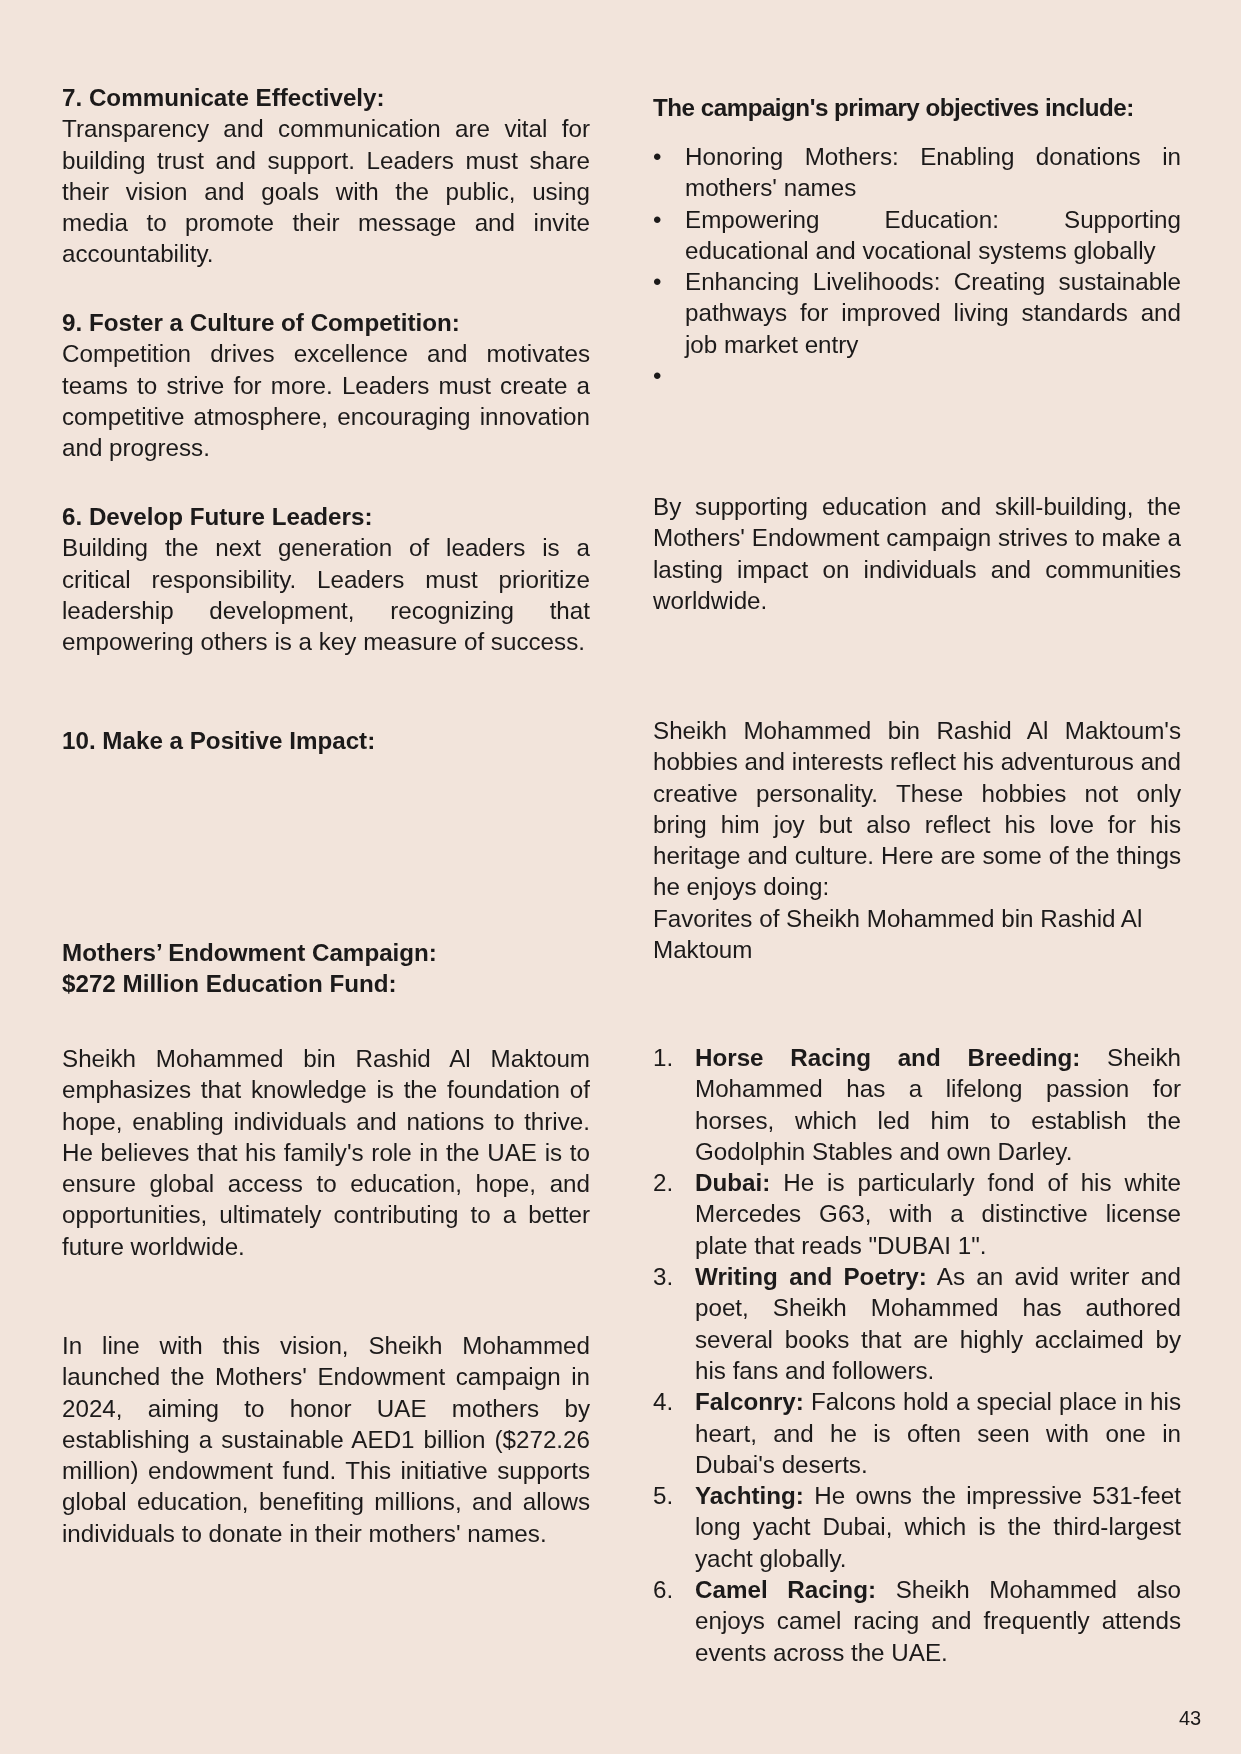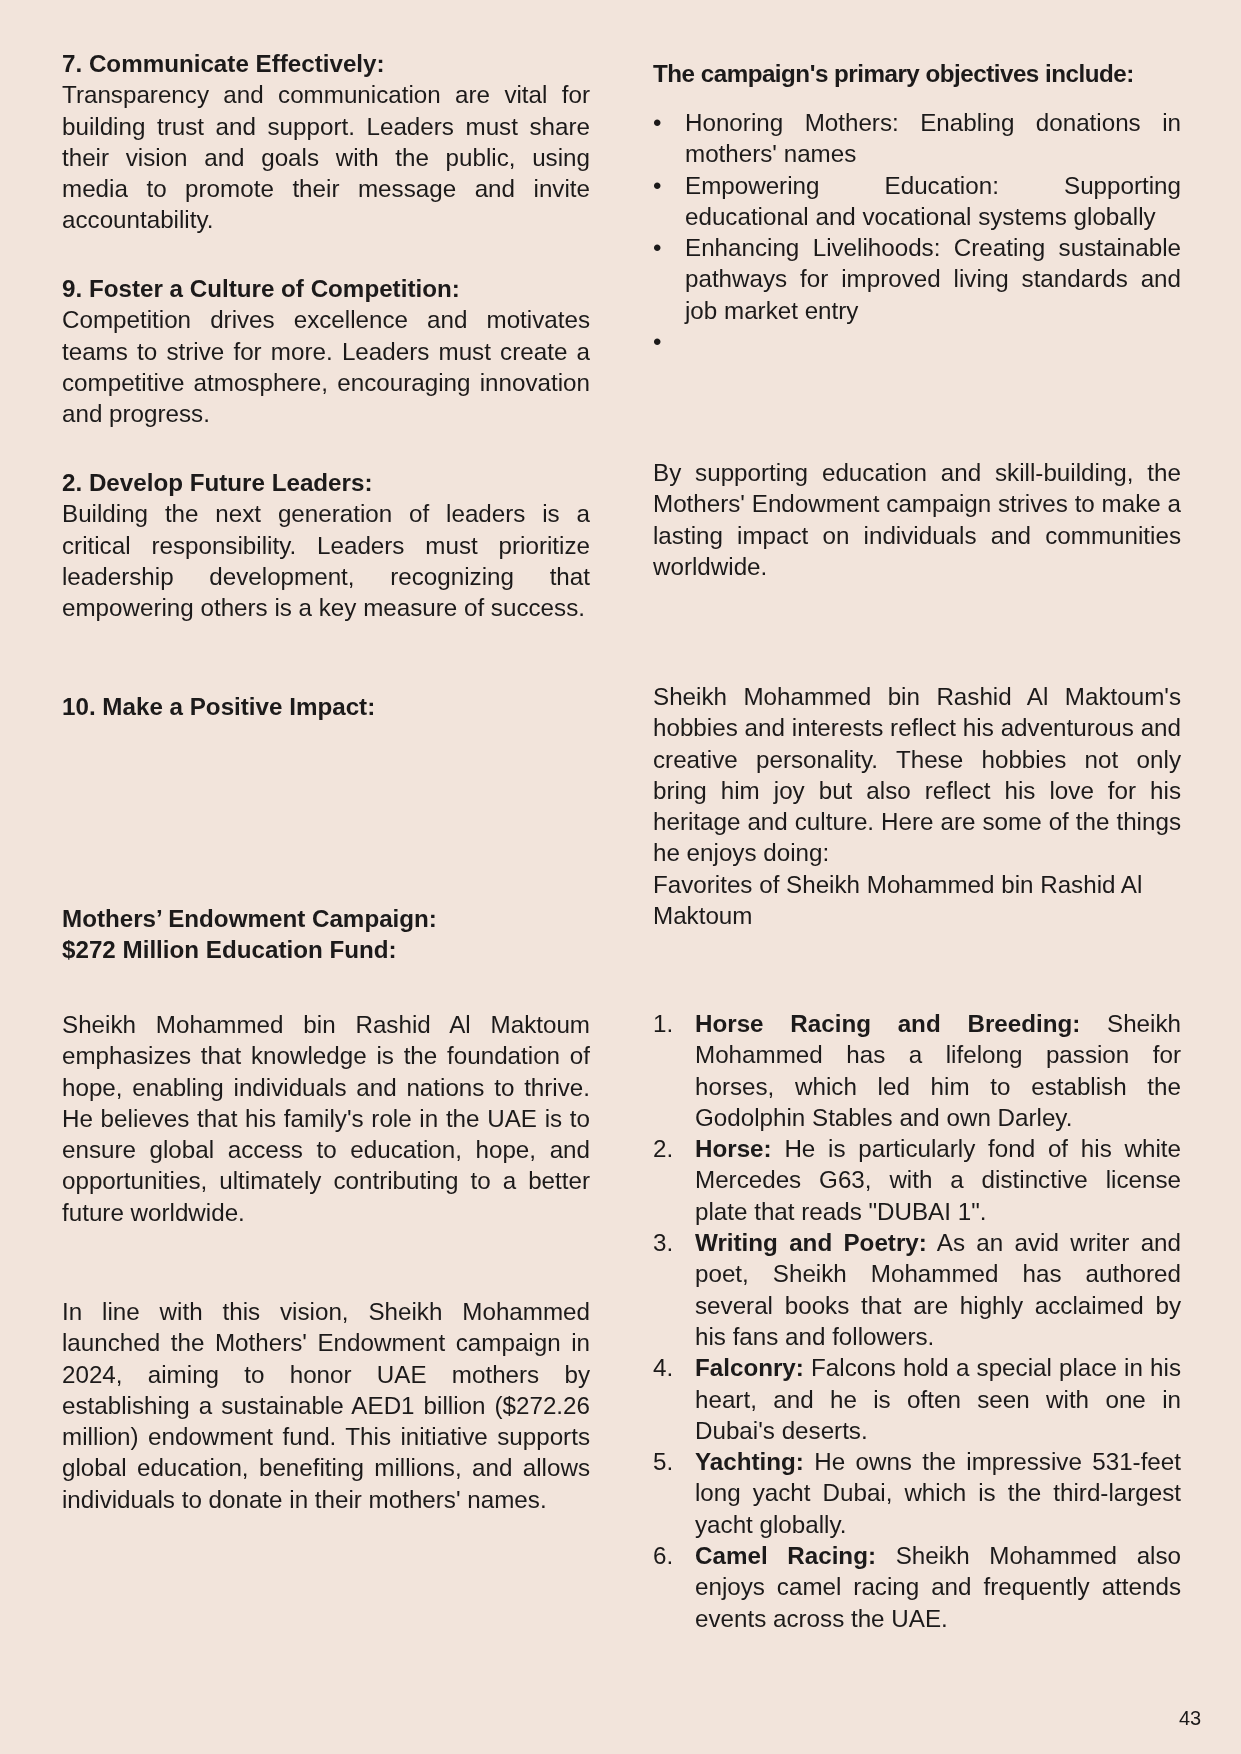--- a/index.html
+++ b/index.html
@@ -5,21 +5,21 @@
   html, body { margin:0; padding:0; }
   body {
     width:1241px; height:1754px; background:#f2e4db; color:#1c1a1a;
     font-family:"Liberation Sans", sans-serif; position:relative; overflow:hidden;
   }
   .col { position:absolute; top:48px; width:528px; font-size:24.2px; line-height:31.3px; }
   .left { left:62px; }
   .right { left:653px; }
   .p { text-align:justify; margin:0; }
   .h { font-weight:bold; margin:0; }
-  .block { position:absolute; left:0; width:528px; }
+  .block { position:absolute; left:0; width:528px;margin-top:34px; }
   ul.bul { list-style:none; margin:0; padding:0; }
   ul.bul li { position:relative; padding-left:32px; text-align:justify; }
   ul.bul li .dot { position:absolute; left:0; top:0; }
   ol.num { list-style:none; margin:0; padding:0; }
   ol.num li { position:relative; padding-left:42px; text-align:justify; }
   ol.num li .n { position:absolute; left:0; top:0; }
   .pagenum { position:absolute; left:1179px; top:1730px; font-size:20px; transform:translateY(-100%); }
 </style>
 </head>
 <body>
@@ -27,21 +27,21 @@
 <div class="col left">
   <div class="block" style="top:0">
     <p class="h">7. Communicate Effectively:</p>
     <p class="p">Transparency and communication are vital for building trust and support. Leaders must share their vision and goals with the public, using media to promote their message and invite accountability.</p>
   </div>
   <div class="block" style="top:225px">
     <p class="h">9. Foster a Culture of Competition:</p>
     <p class="p">Competition drives excellence and motivates teams to strive for more. Leaders must create a competitive atmosphere, encouraging innovation and progress.</p>
   </div>
   <div class="block" style="top:419px">
-    <p class="h">2. Develop Future Leaders:</p>
+    <p class="h">6. Develop Future Leaders:</p>
     <p class="p">Building the next generation of leaders is a critical responsibility. Leaders must prioritize leadership development, recognizing that empowering others is a key measure of success.</p>
   </div>
   <div class="block" style="top:643px">
     <p class="h">10. Make a Positive Impact:</p>
   </div>
   <div class="block" style="top:855px">
     <p class="h">Mothers’ Endowment Campaign:</p>
     <p class="h">$272 Million Education Fund:</p>
   </div>
   <div class="block" style="top:961px">
@@ -67,21 +67,21 @@
   <div class="block" style="top:409px">
     <p class="p">By supporting education and skill-building, the Mothers' Endowment campaign strives to make a lasting impact on individuals and communities worldwide.</p>
   </div>
   <div class="block" style="top:633px">
     <p class="p">Sheikh Mohammed bin Rashid Al Maktoum's hobbies and interests reflect his adventurous and creative personality. These hobbies not only bring him joy but also reflect his love for his heritage and culture. Here are some of the things he enjoys doing:</p>
     <p class="p" style="text-align:left">Favorites of Sheikh Mohammed bin Rashid Al Maktoum</p>
   </div>
   <div class="block" style="top:960px">
     <ol class="num" id="hob-list">
         <li><span class="n">1.</span><b>Horse Racing and Breeding:</b><span> Sheikh Mohammed has a lifelong passion for horses, which led him to establish the Godolphin Stables and own Darley.</span></li>
-        <li><span class="n">2.</span><b>Horse:</b><span> He is particularly fond of his white Mercedes G63, with a distinctive license plate that reads "DUBAI 1".</span></li>
+        <li><span class="n">2.</span><b>Dubai:</b><span> He is particularly fond of his white Mercedes G63, with a distinctive license plate that reads "DUBAI 1".</span></li>
         <li><span class="n">3.</span><b>Writing and Poetry:</b><span> As an avid writer and poet, Sheikh Mohammed has authored several books that are highly acclaimed by his fans and followers.</span></li>
         <li><span class="n">4.</span><b>Falconry:</b><span> Falcons hold a special place in his heart, and he is often seen with one in Dubai's deserts.</span></li>
         <li><span class="n">5.</span><b>Yachting:</b><span> He owns the impressive 531-feet long yacht Dubai, which is the third-largest yacht globally.</span></li>
         <li><span class="n">6.</span><b>Camel Racing:</b><span> Sheikh Mohammed also enjoys camel racing and frequently attends events across the UAE.</span></li>
       </ol>
   </div>
 </div>
 
 <div class="pagenum">43</div>
 

